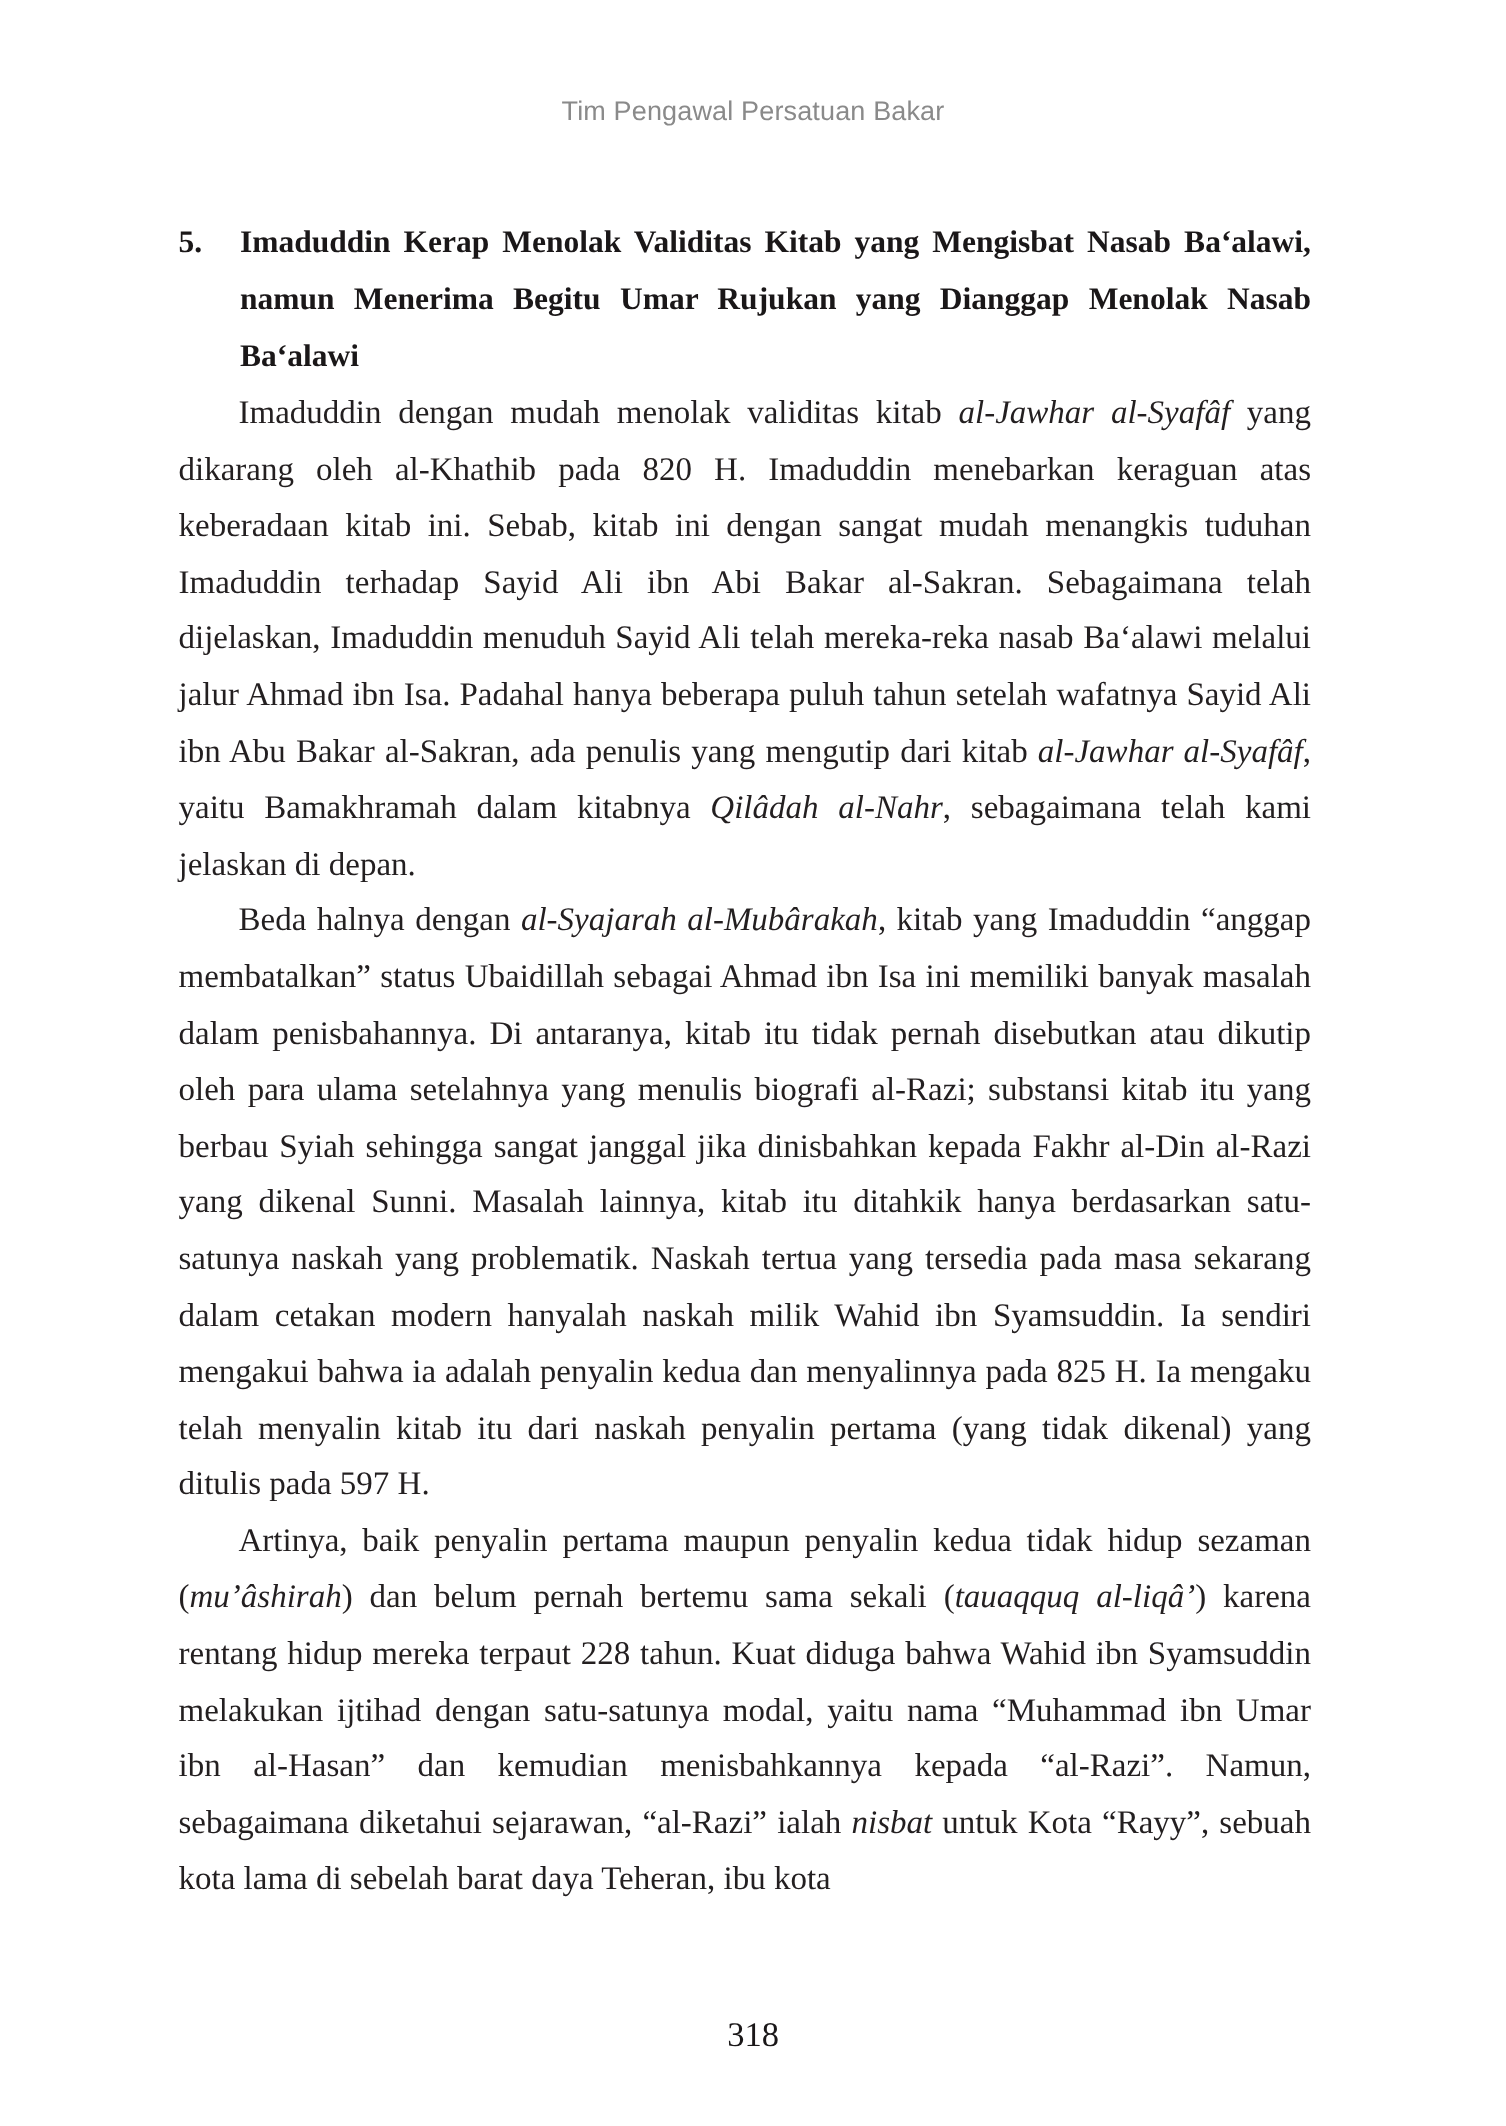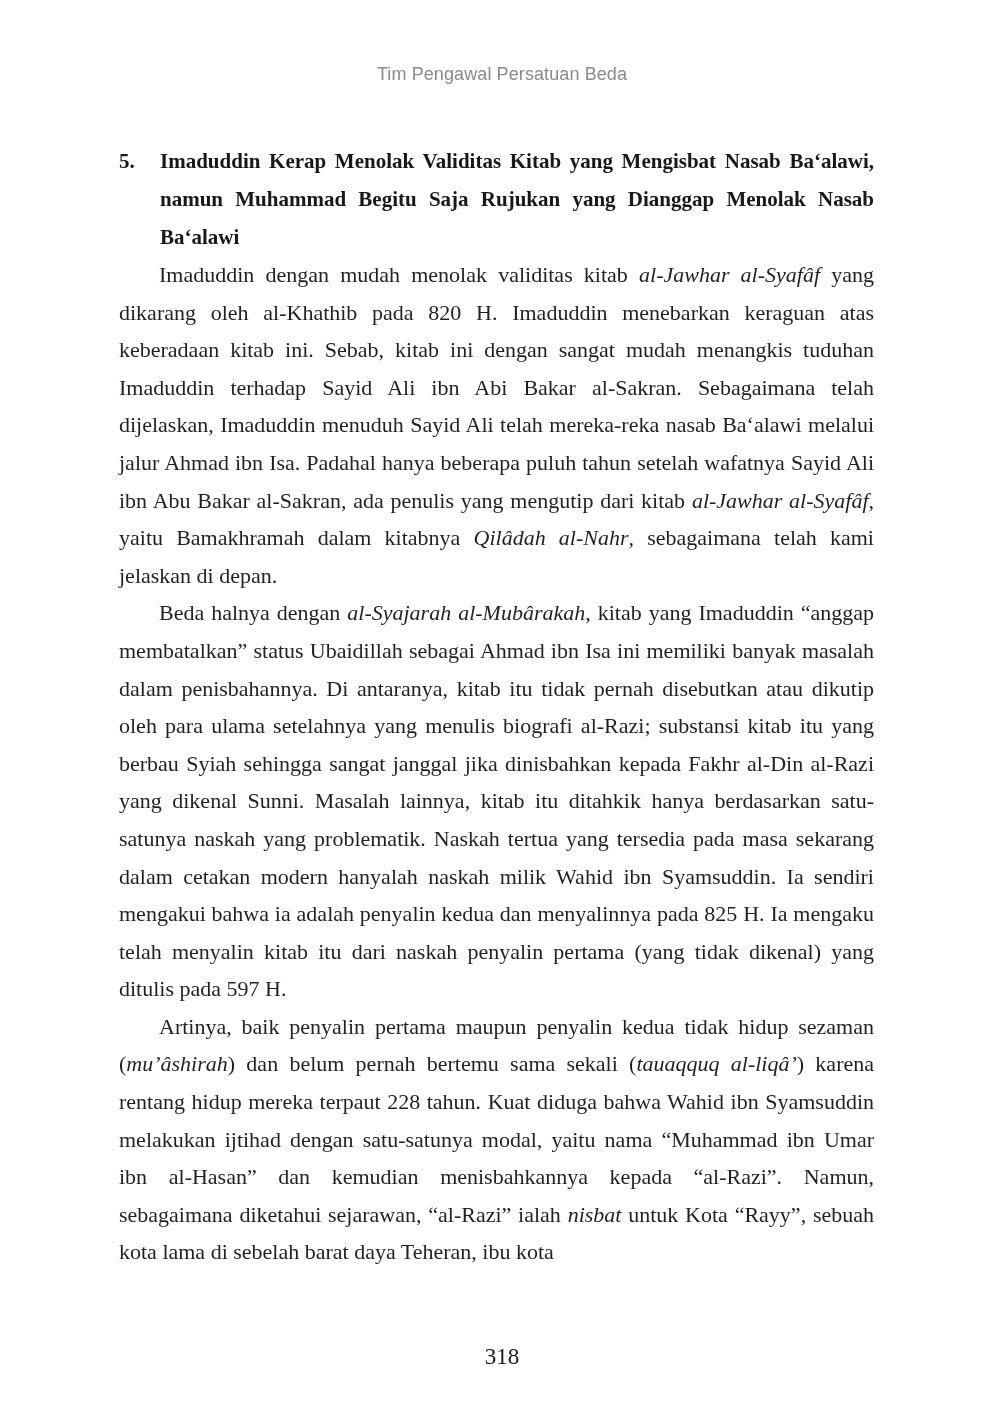--- a/index.html
+++ b/index.html
@@ -65,26 +65,26 @@
       left: 0;
       width: 1004px;
       text-align: center;
       font-size: 23px;
       color: #1a1718;
     }
   </style>
 </head>
 <body>
 
-<div class="running-header">Tim Pengawal Persatuan Beda</div>
+<div class="running-header">Tim Pengawal Persatuan Bakar</div>
 
 <div class="content">
   <div class="section-heading">
     <span class="section-number">5.</span>
-    <span class="section-title">Imaduddin Kerap Menolak Validitas Kitab yang Mengisbat Nasab Ba‘alawi, namun Muhammad Begitu Saja Rujukan yang Dianggap Menolak Nasab Ba‘alawi</span>
+    <span class="section-title">Imaduddin Kerap Menolak Validitas Kitab yang Mengisbat Nasab Ba‘alawi, namun Menerima Begitu Umar Rujukan yang Dianggap Menolak Nasab Ba‘alawi</span>
   </div>
 
   <p class="para"><span>Imaduddin dengan mudah menolak validitas kitab </span><em>al-Jawhar al-Syafâf</em><span> yang dikarang oleh al-Khathib pada 820 H. Imaduddin menebarkan keraguan atas keberadaan kitab ini. Sebab, kitab ini dengan sangat mudah menangkis tuduhan Imaduddin terhadap Sayid Ali ibn Abi Bakar al-Sakran. Sebagaimana telah dijelaskan, Imaduddin menuduh Sayid Ali telah mereka-reka nasab Ba‘alawi melalui jalur Ahmad ibn Isa. Padahal hanya beberapa puluh tahun setelah wafatnya Sayid Ali ibn Abu Bakar al-Sakran, ada penulis yang mengutip dari kitab </span><em>al-Jawhar al-Syafâf</em><span>, yaitu Bamakhramah dalam kitabnya </span><em>Qilâdah al-Nahr</em><span>, sebagaimana telah kami jelaskan di depan.</span></p>
   <p class="para"><span>Beda halnya dengan </span><em>al-Syajarah al-Mubârakah</em><span>, kitab yang Imaduddin “anggap membatalkan” status Ubaidillah sebagai Ahmad ibn Isa ini memiliki banyak masalah dalam penisbahannya. Di antaranya, kitab itu tidak pernah disebutkan atau dikutip oleh para ulama setelahnya yang menulis biografi al-Razi; substansi kitab itu yang berbau Syiah sehingga sangat janggal jika dinisbahkan kepada Fakhr al-Din al-Razi yang dikenal Sunni. Masalah lainnya, kitab itu ditahkik hanya berdasarkan satu-satunya naskah yang problematik. Naskah tertua yang tersedia pada masa sekarang dalam cetakan modern hanyalah naskah milik Wahid ibn Syamsuddin. Ia sendiri mengakui bahwa ia adalah penyalin kedua dan menyalinnya pada 825 H. Ia mengaku telah menyalin kitab itu dari naskah penyalin pertama (yang tidak dikenal) yang ditulis pada 597 H.</span></p>
   <p class="para"><span>Artinya, baik penyalin pertama maupun penyalin kedua tidak hidup sezaman (</span><em>mu’âshirah</em><span>) dan belum pernah bertemu sama sekali (</span><em>tauaqquq al-liqâ’</em><span>) karena rentang hidup mereka terpaut 228 tahun. Kuat diduga bahwa Wahid ibn Syamsuddin melakukan ijtihad dengan satu-satunya modal, yaitu nama “Muhammad ibn Umar ibn al-Hasan” dan kemudian menisbahkannya kepada “al-Razi”. Namun, sebagaimana diketahui sejarawan, “al-Razi” ialah </span><em>nisbat</em><span> untuk Kota “Rayy”, sebuah kota lama di sebelah barat daya Teheran, ibu kota</span></p>
 </div>
 
 <div class="page-number">318</div>
 
 </body></html>

